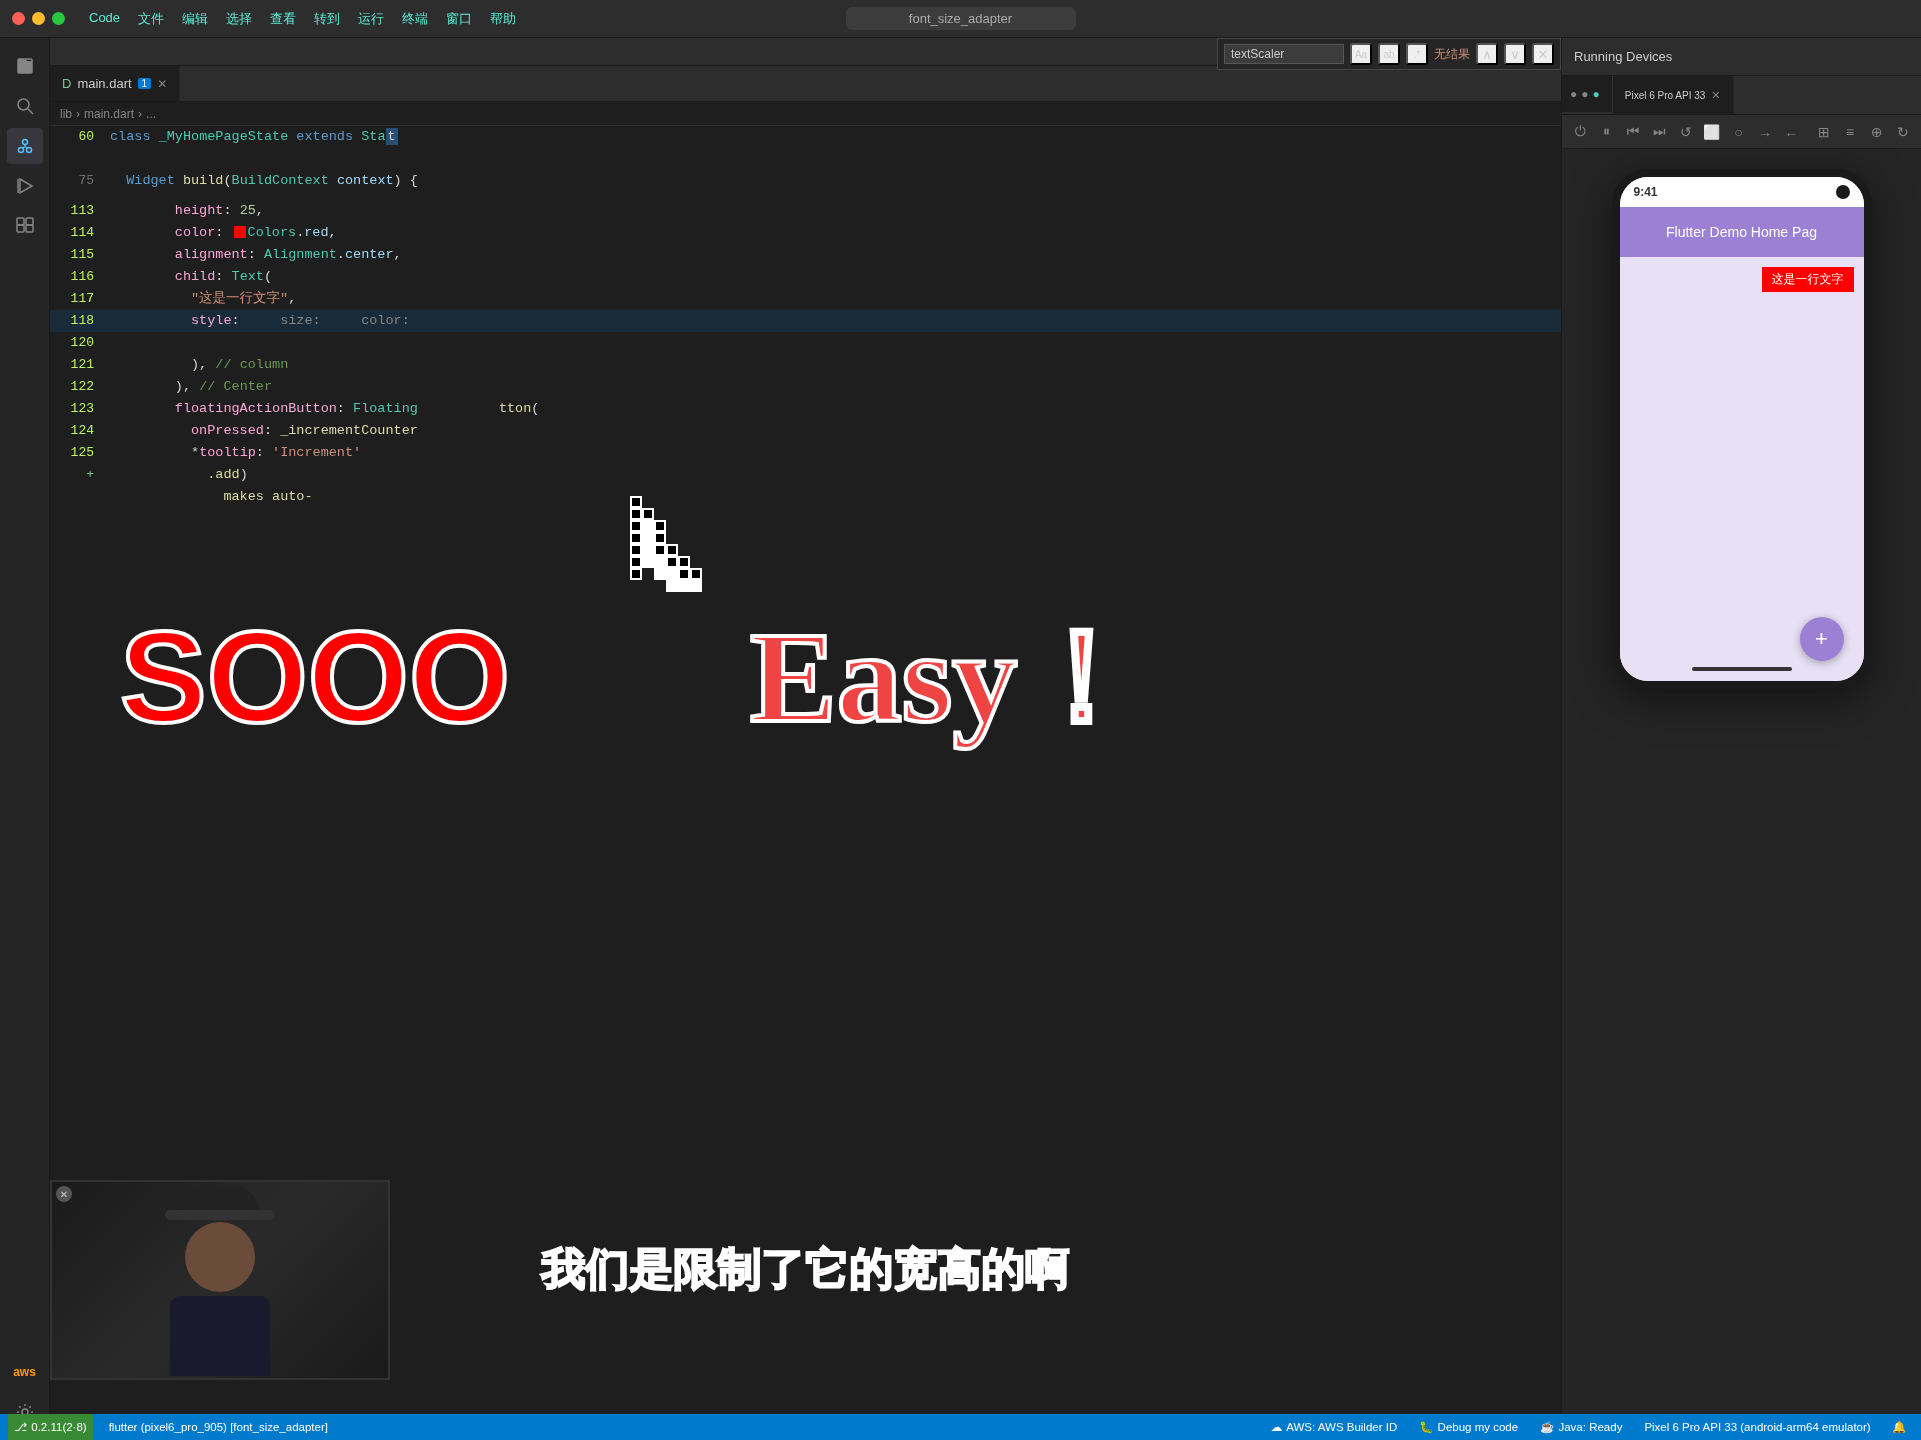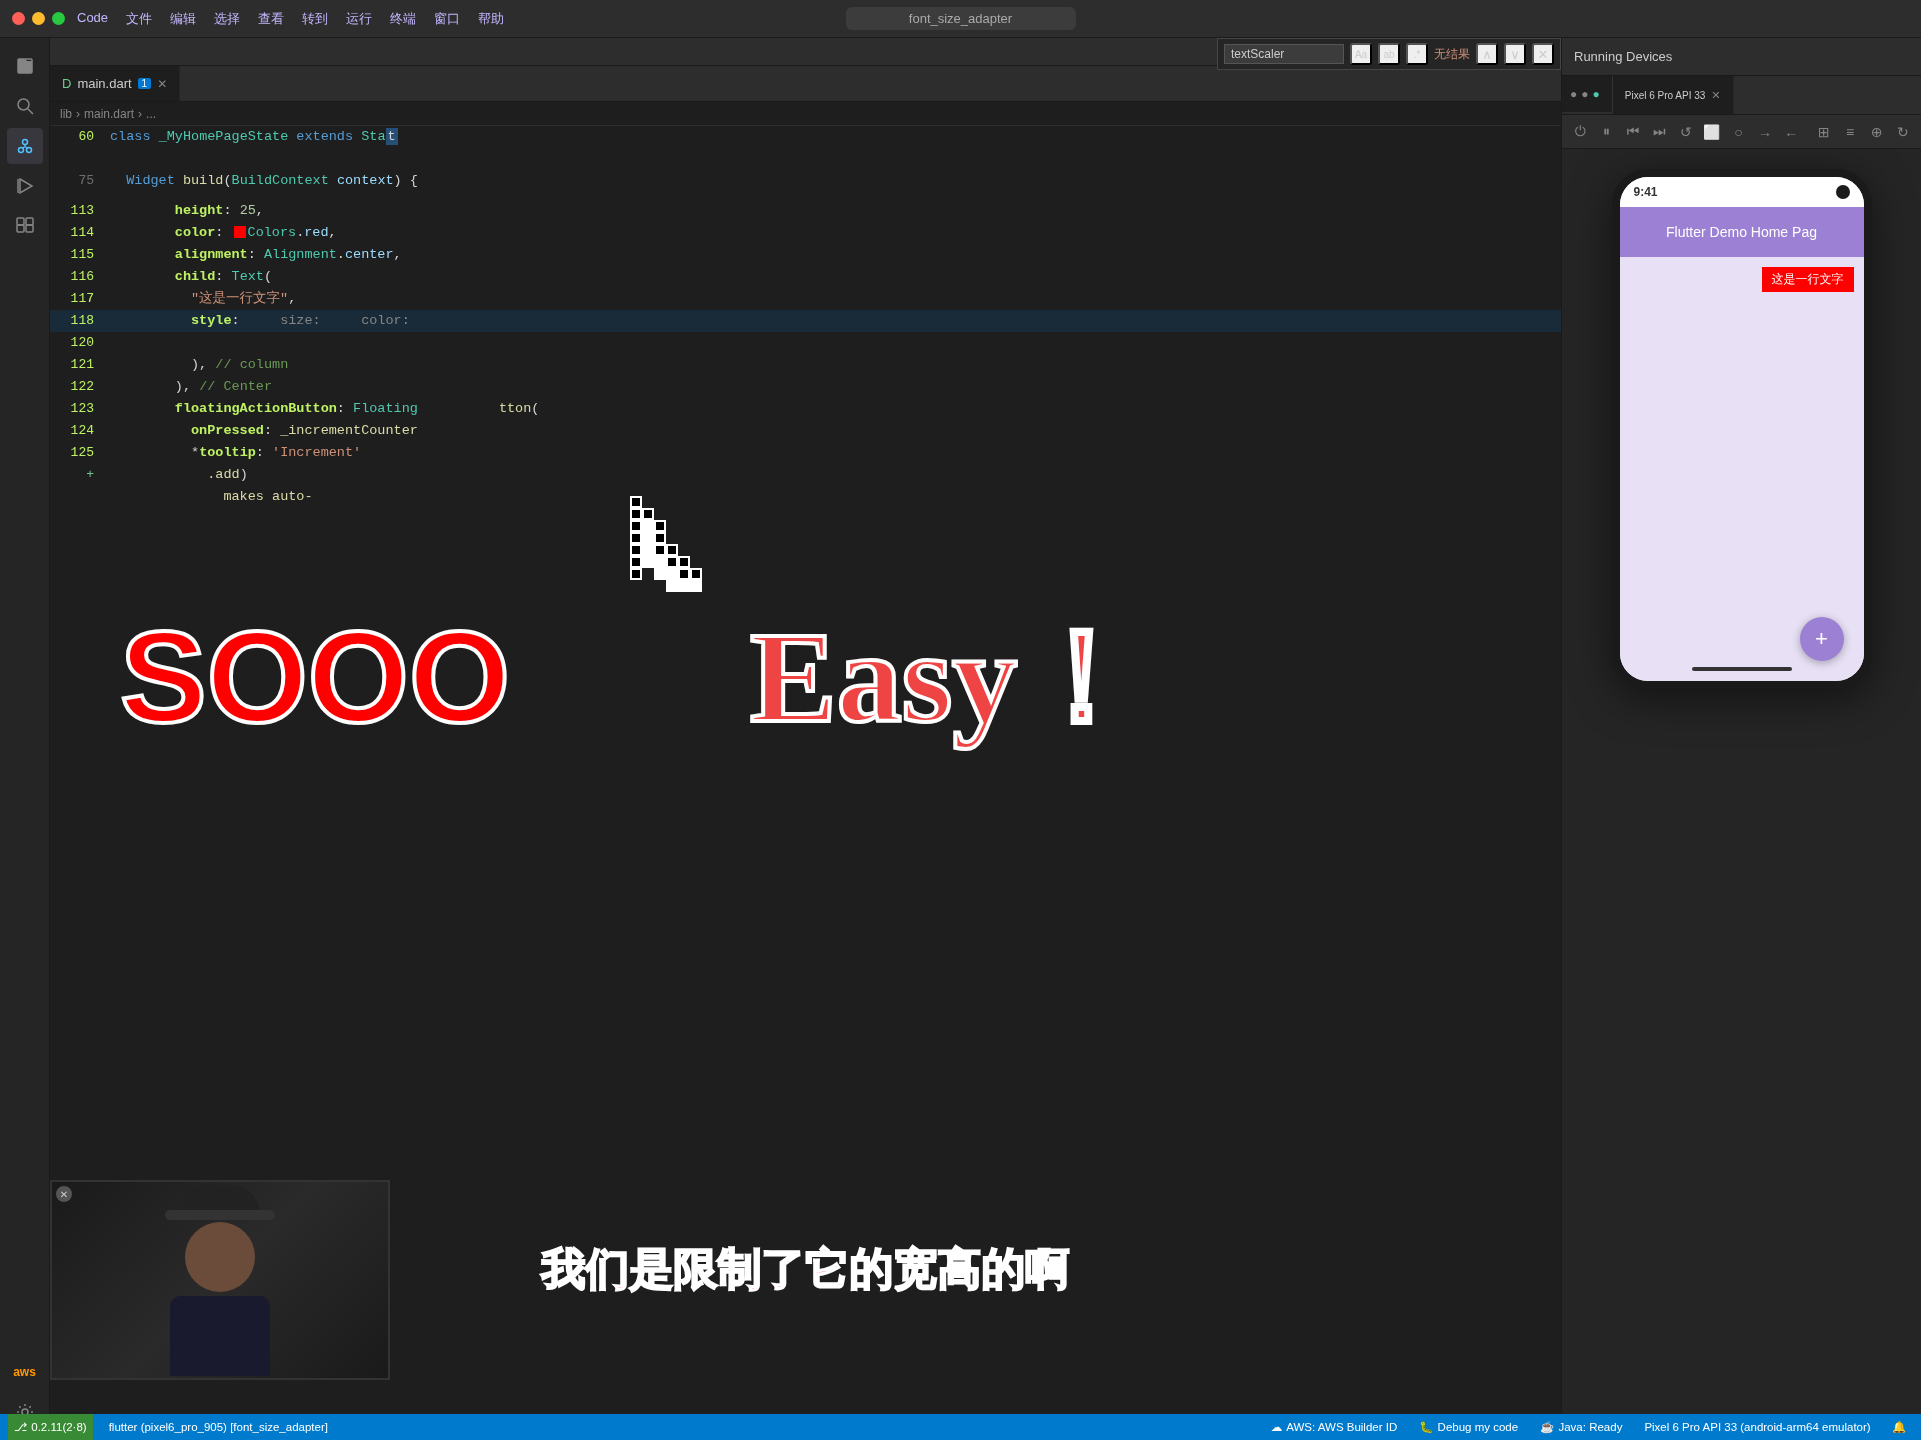--- a/index.html
+++ b/index.html
@@ -30,23 +30,23 @@
       width: 13px;
       height: 13px;
       border-radius: 50%;
     }
     .tl-red { background: #ff5f57; }
     .tl-yellow { background: #ffbd2e; }
     .tl-green { background: #28c840; }
     .title-bar-menu {
       display: flex;
       gap: 18px;
-      margin-left: 12px;
+      margin-left: 24px;
       font-size: 13px;
-      color: #c4b5fd;
+      color: #5eead4;
     }
     .title-bar-menu span { cursor: pointer; }
     .title-bar-center {
       position: absolute;
       left: 50%;
       transform: translateX(-50%);
       display: flex;
       align-items: center;
     }
     .search-bar {
@@ -204,21 +204,21 @@
     }
 
     
     .kw { color: #569cd6; }
     .fn { color: #dcdcaa; }
     .cls { color: #4ec9b0; }
     .str { color: #ce9178; }
     .num { color: #b5cea8; }
     .cmt { color: #6a9955; }
     .var { color: #9cdcfe; }
-    .prop { color: #bef264; font-weight: bold; }
+    .prop { color: #f9a8d4; }
 
     
     .overlay {
       position: absolute;
       top: 0;
       left: 0;
       width: 100%;
       height: 100%;
       pointer-events: none;
       z-index: 5;

